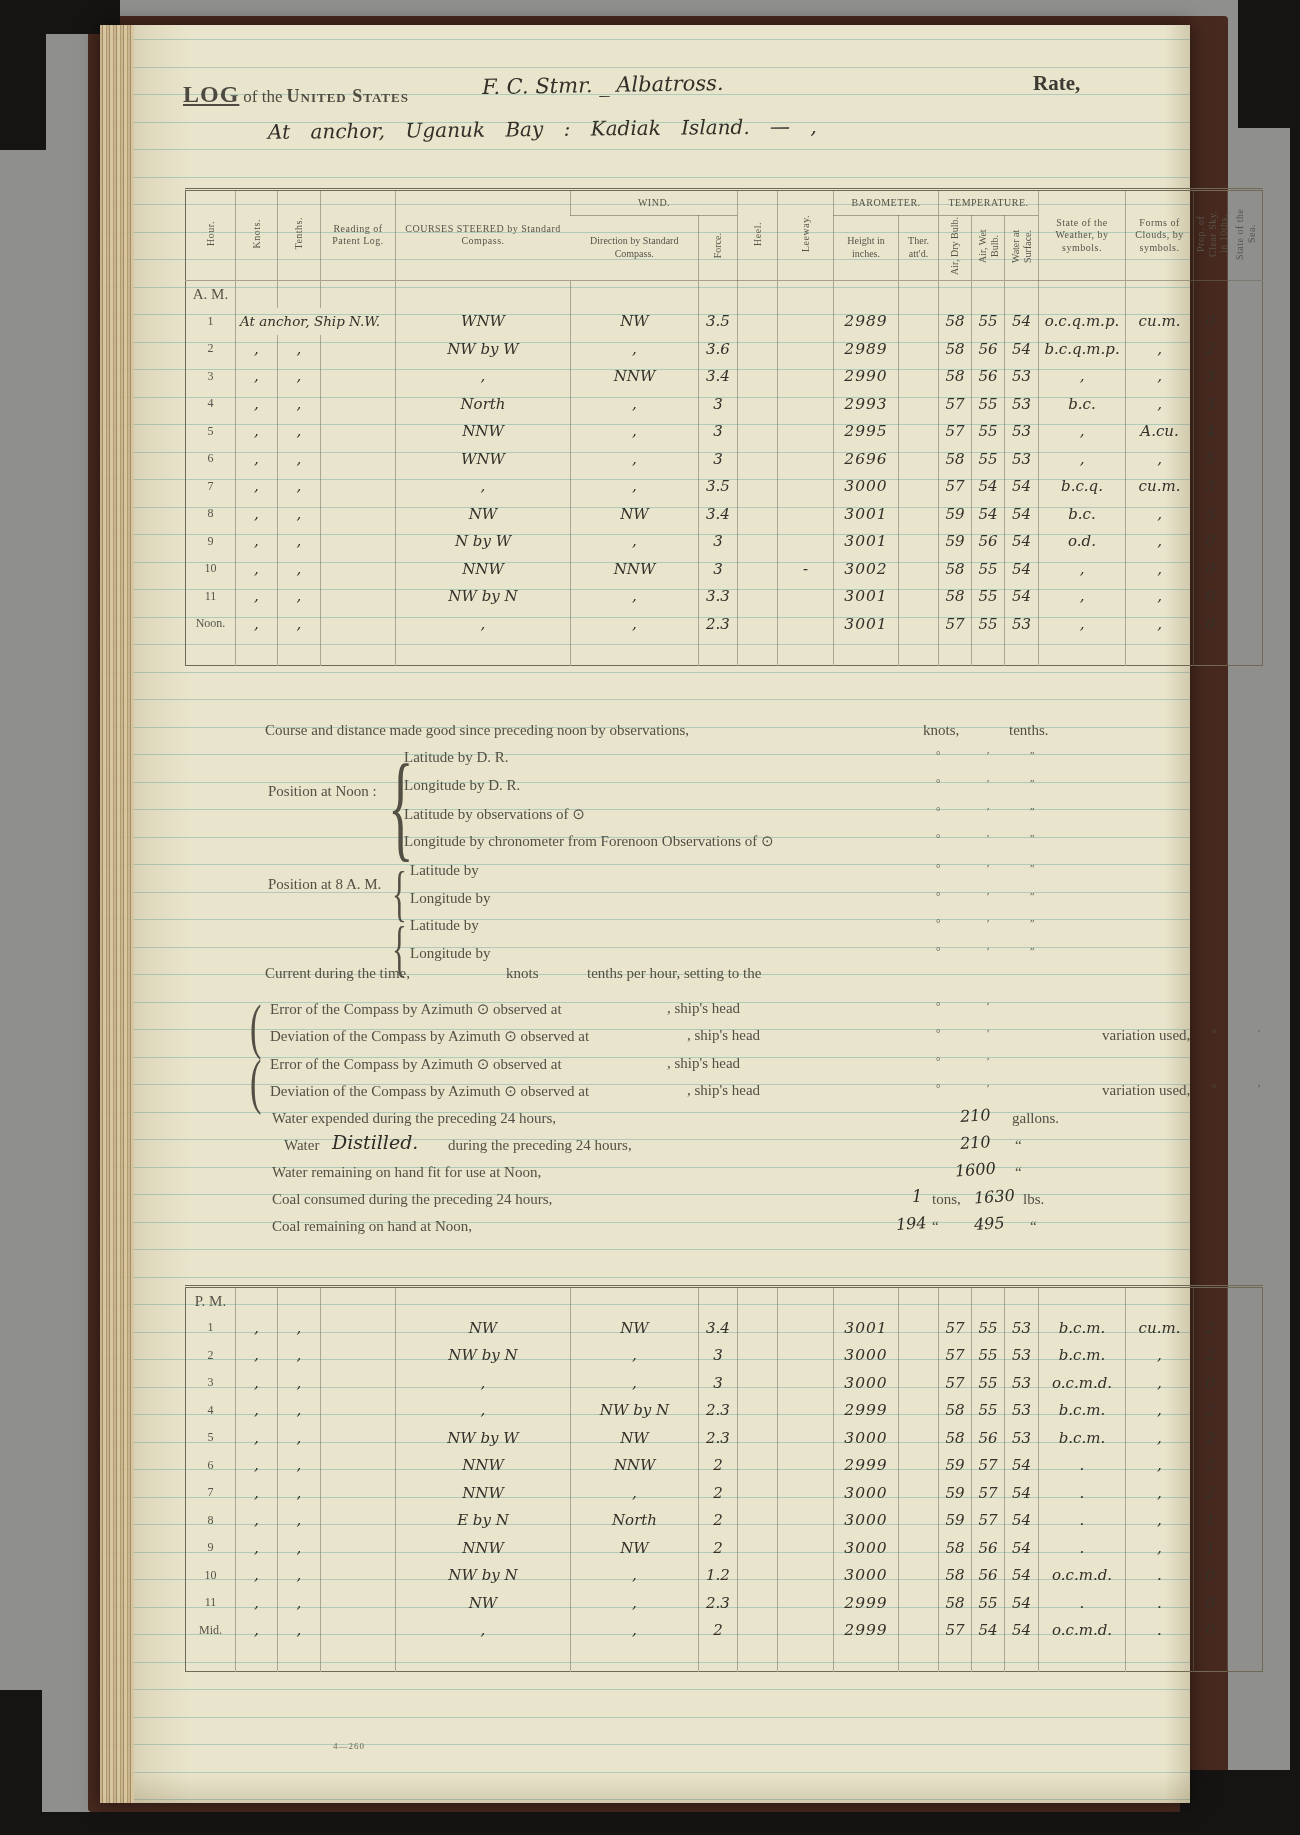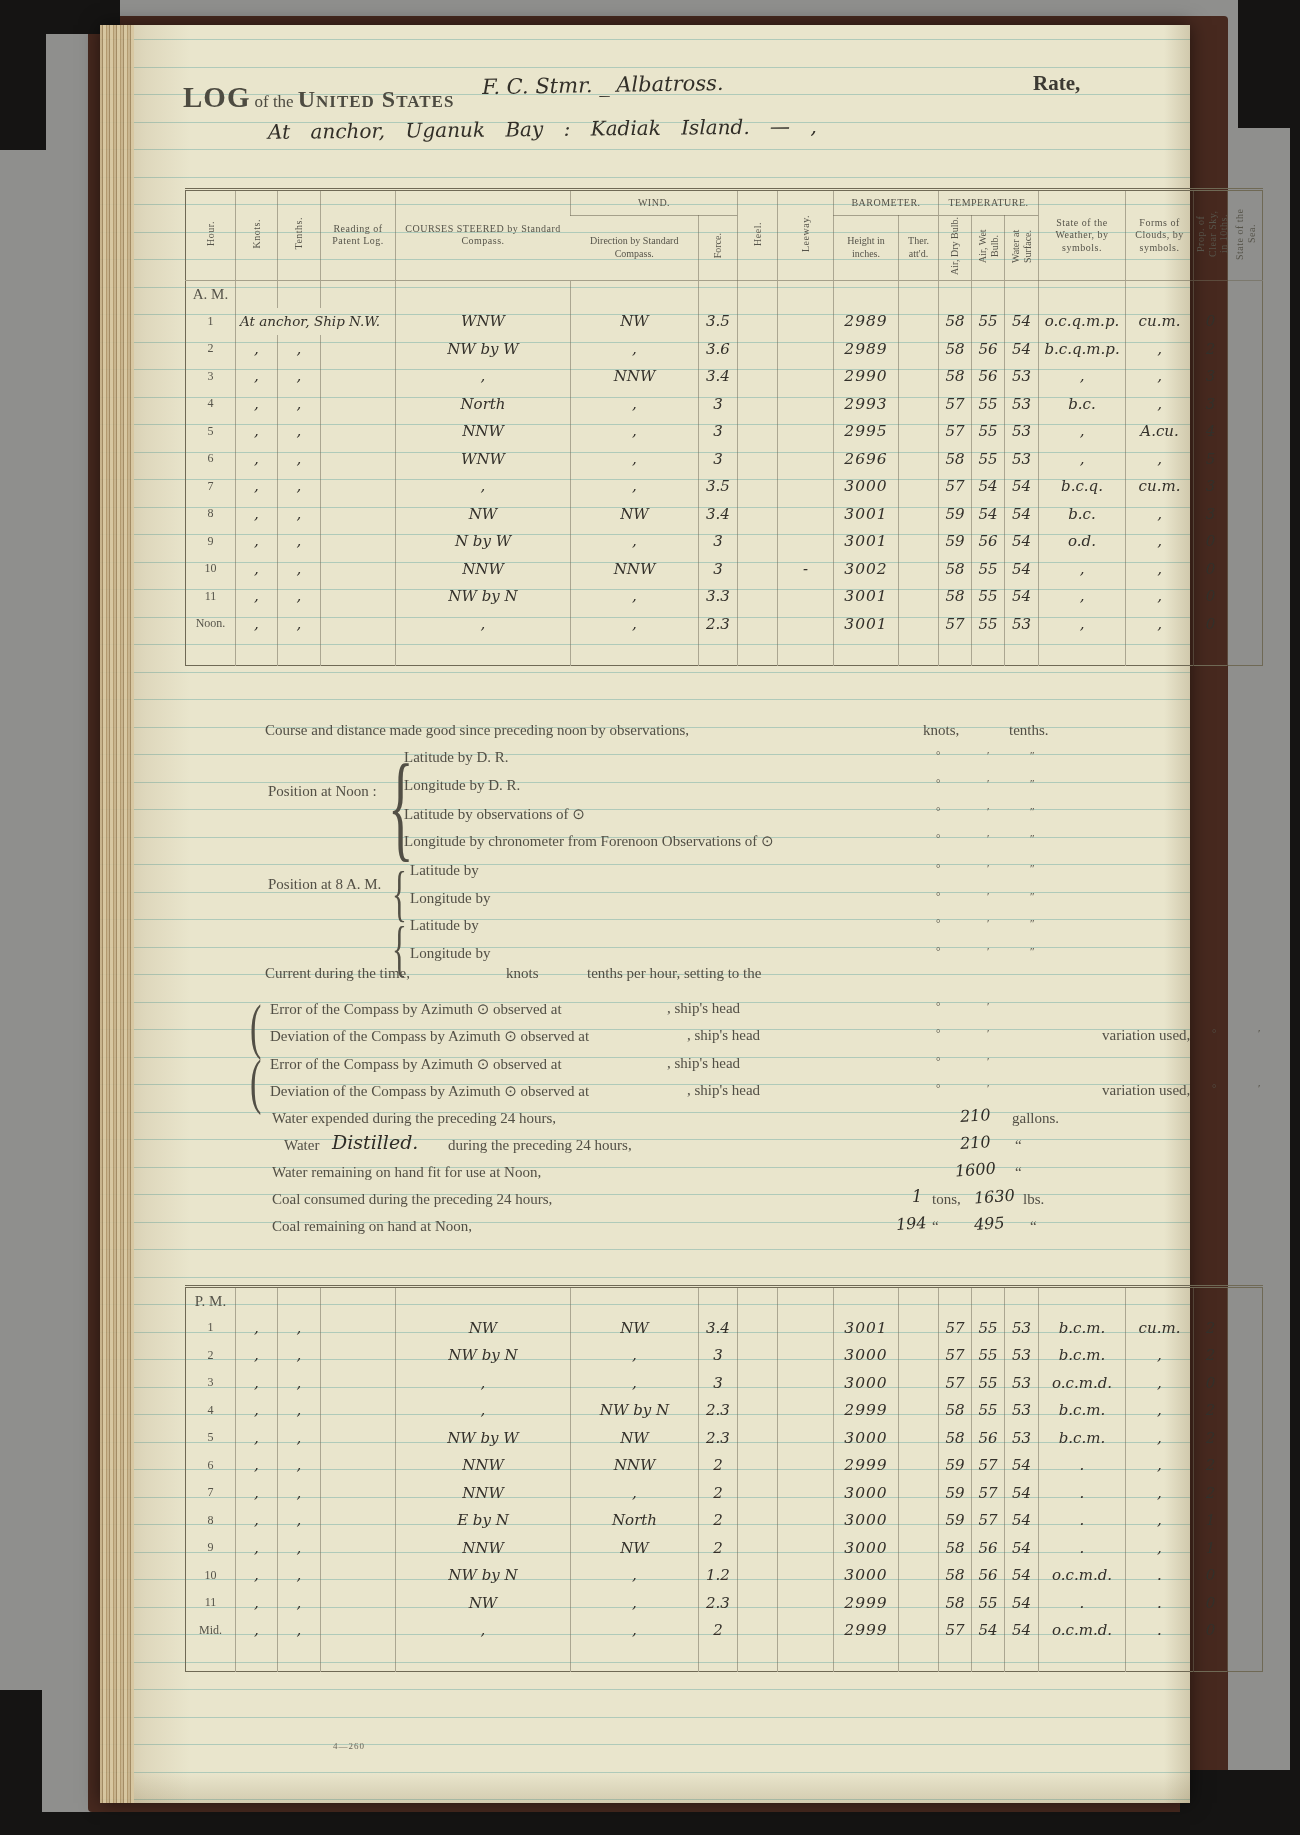--- a/index.html
+++ b/index.html
@@ -24,23 +24,23 @@
           #e9e5cc;
         background-position:0 0,0 0,0 0,0 14px,0 0;
         box-shadow:0 0 18px rgba(0,0,0,.55);}
   .page-edges{position:absolute;left:0;top:0;width:34px;height:100%;
         background:repeating-linear-gradient(90deg,#cdb globalization 0 0);
         background:repeating-linear-gradient(90deg,#c7b28a 0 2px,#9e855d 2px 3px,#d8c7a0 3px 6px,#af9569 6px 7px);
         opacity:.9;}
   .script{font-family:"DejaVu Serif", serif;font-style:italic;color:#322f28;}
   
   .title-row{position:absolute;left:83px;top:56px;white-space:nowrap;color:#4d4b41;}
-  .t-log{font-size:29px;letter-spacing:1px;font-weight:bold;}
+  .t-log{font-size:24px;letter-spacing:1px;font-weight:bold;text-decoration:underline;}
   .t-of{font-size:17px;}
-  .t-us{font-size:24px;font-variant:small-caps;font-weight:bold;letter-spacing:1px;}
+  .t-us{font-size:18px;font-variant:small-caps;font-weight:bold;letter-spacing:1px;}
   .vessel{position:absolute;left:382px;top:48px;font-size:21px;white-space:nowrap;transform:rotate(-1deg);}
   .location{position:absolute;left:168px;top:92px;font-size:20px;white-space:nowrap;transform:rotate(-0.6deg);word-spacing:14px;}
   .rate{position:absolute;left:933px;top:46px;font-size:21px;font-weight:bold;color:#3c3a33;}
   
   table.log-table{position:absolute;left:85px;border-collapse:collapse;table-layout:fixed;width:1077px;
         border:1px solid #6f6955;border-top:3px double #6f6955;background:transparent;}
   table.am{top:163px;}
   table.pm{top:1260px;}
   .log-table th,.log-table td{border-left:1px solid rgba(110,104,86,.50);padding:0;margin:0;
         font-weight:normal;overflow:visible;}

